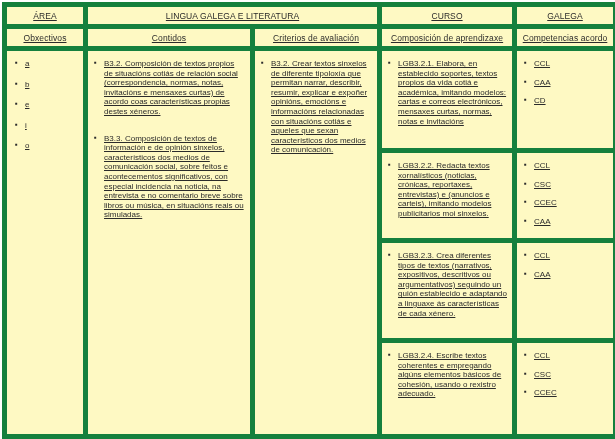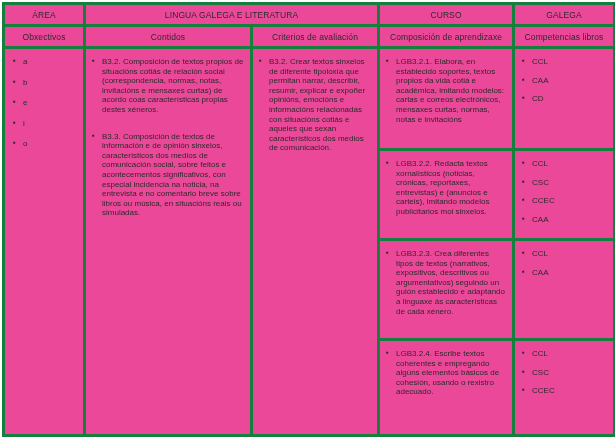--- a/index.html
+++ b/index.html
@@ -14,21 +14,21 @@
   table {
     border-collapse:collapse;
     table-layout:fixed;
     width:611px;
   }
   col.c-obx  { width:81px; }
   col.c-cont { width:167px; }
   col.c-crit { width:127px; }
   col.c-est  { width:135px; }
   col.c-comp { width:101px; }
-  th, td { border:3px solid #15803d; background:#ec4899; }
+  th, td { border:5px solid #15803d; background:#fef9c3;text-decoration:underline; }
   thead th {
     font-weight:400;
     font-size:8.5px;
     text-align:center;
     vertical-align:middle;
     height:22px;
     padding:0 2px;
     letter-spacing:0.1px;
   }
   tbody td {
@@ -74,21 +74,21 @@
         <th>ÁREA</th>
         <th colspan="2">LINGUA GALEGA E LITERATURA</th>
         <th>CURSO</th>
         <th>GALEGA</th>
       </tr>
       <tr>
         <th>Obxectivos</th>
         <th>Contidos</th>
         <th>Criterios de avaliación</th>
         <th>Composición de aprendizaxe</th>
-        <th>Competencias libros</th>
+        <th>Competencias acordo</th>
       </tr>
     </thead>
     <tbody>
       <tr class="r1">
         <td class="objectives-cell" rowspan="4">
           <ul>
             <li>a</li>
             <li>b</li>
             <li>e</li>
             <li>i</li>

